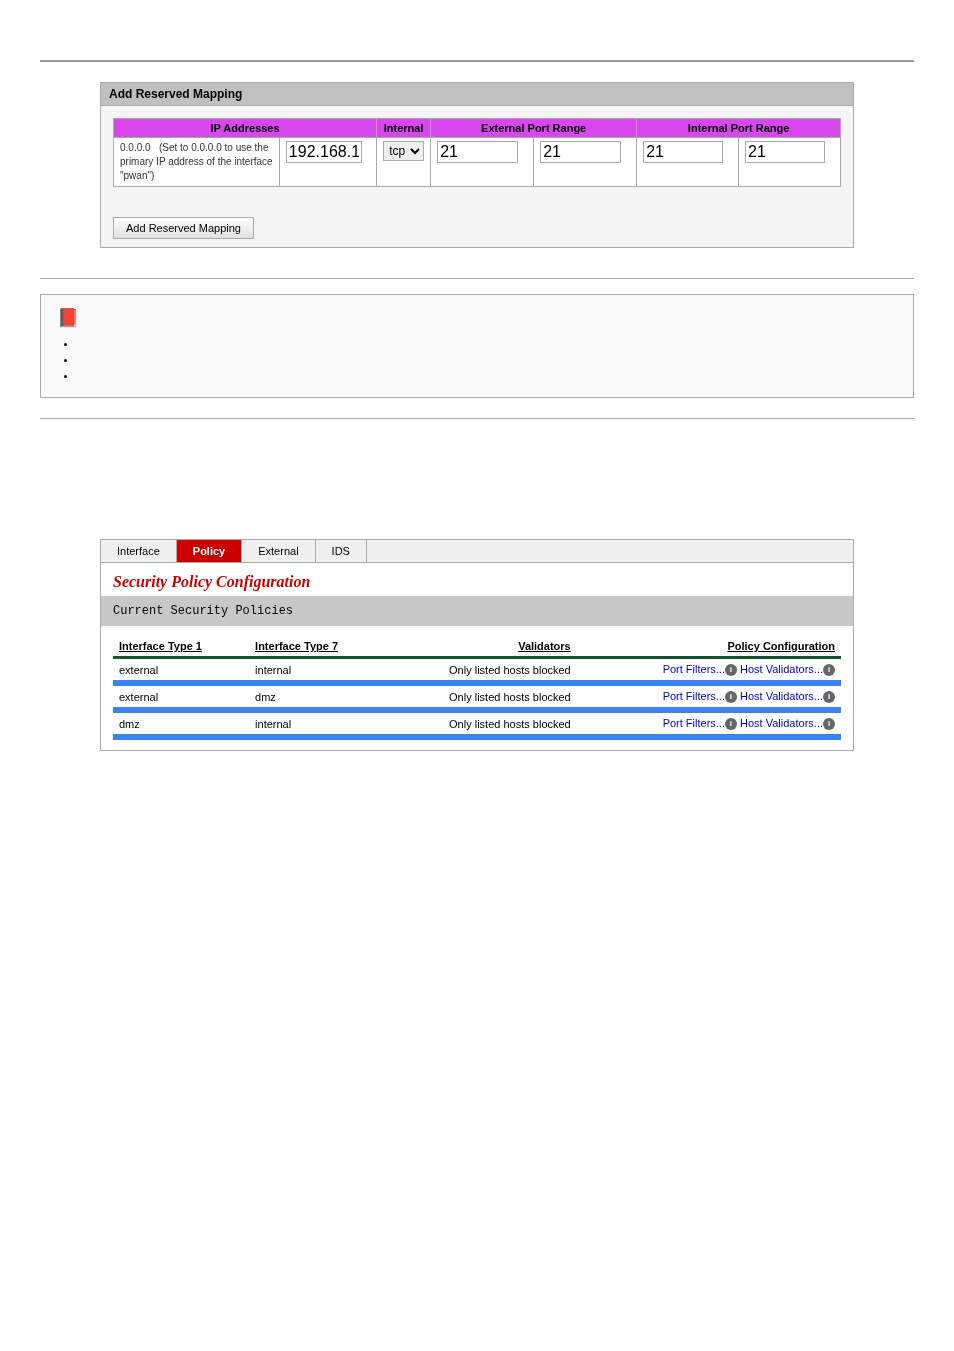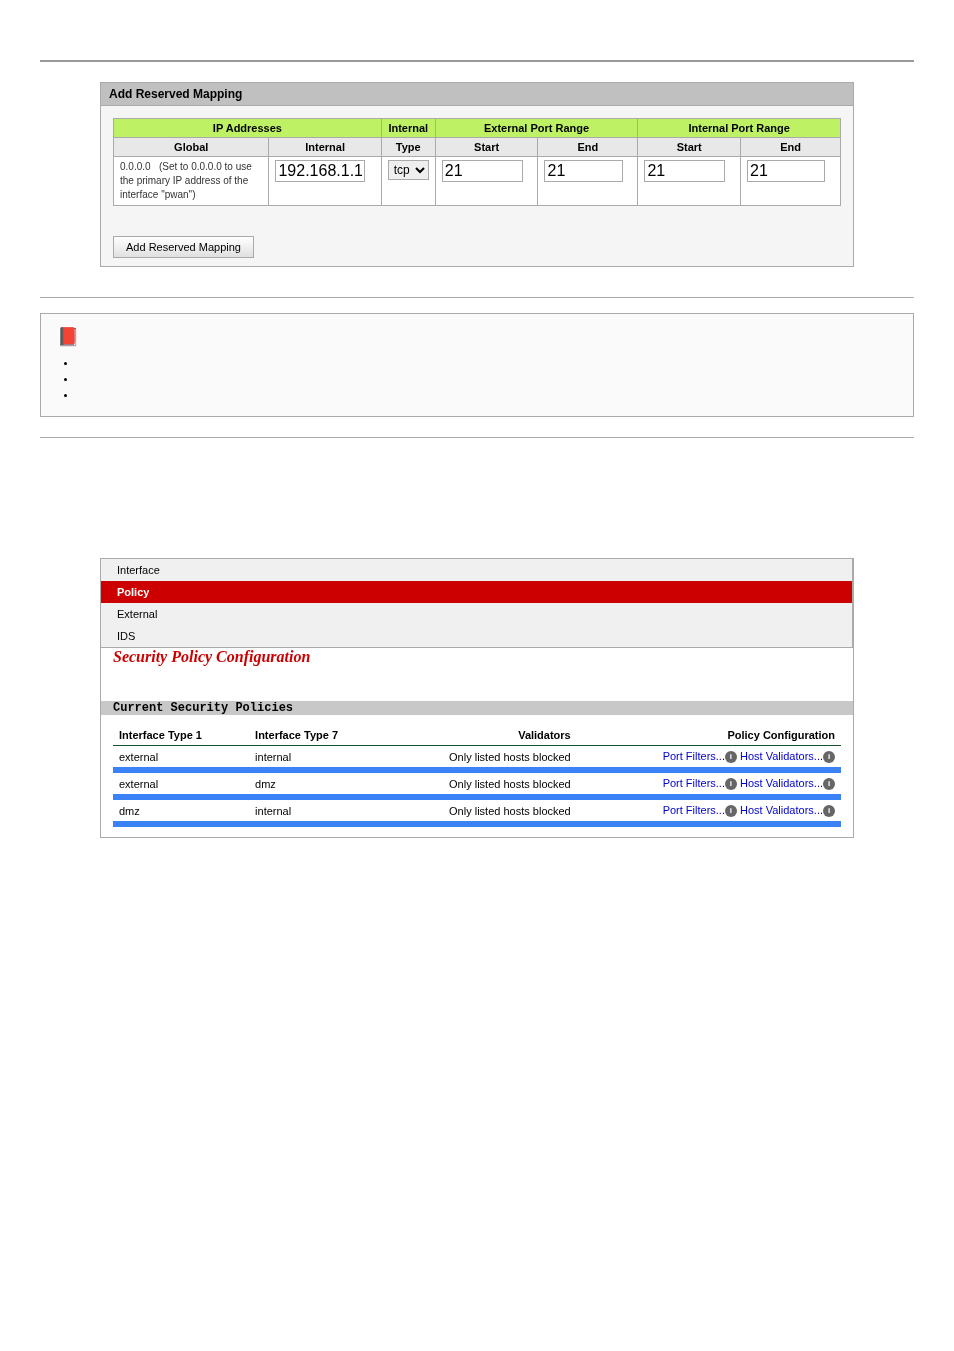--- a/index.html
+++ b/index.html
@@ -47,21 +47,21 @@
       text-align: center;
       font-weight: bold;
     }
     .mapping-table td {
       border: 1px solid #aaa;
       padding: 3px 6px;
       vertical-align: top;
       background: #fff;
     }
     .mapping-table .header-row th {
-      background: #bef264;
+      background: #d946ef;
       margin-top: 26px;
     }
     .mapping-table .subheader-row th {
       background: #e8e8e8;
     }
     .global-text {
       font-size: 10px;
       color: #333;
       line-height: 1.4;
     }
@@ -128,69 +128,68 @@
       margin: 10px 100px 30px 100px;
       border: 1px solid #aaa;
       background: #fff;
     }
 
     
     .tabs-row {
       display: flex;
       border-bottom: 1px solid #aaa;
       background: #f0f0f0;
-      flex-direction: column;
     }
     .tab-item {
       padding: 5px 16px;
       font-size: 11px;
       cursor: pointer;
       border-right: 1px solid #aaa;
       background: #f0f0f0;
     }
     .tab-item.active-tab {
       background: #cc0000;
       color: #fff;
       font-weight: bold;
     }
 
     
     .security-title {
       font-style: italic;
       font-size: 16px;
       color: #cc0000;
       font-weight: bold;
-      padding: 0 12px 5px 12px;
+      padding: 10px 12px 5px 12px;
       font-family: Georgia, serif;
     }
 
     
     .current-policies-header {
       background: #c8c8c8;
       font-family: 'Courier New', monospace;
       font-size: 12px;
-      font-weight: bold;
-      padding: 0 12px;
+      font-weight: normal;
+      padding: 8px 12px;
       margin-bottom: 10px;
-      margin-top: 30px;
     }
 
     
     .policy-table {
       width: calc(100% - 24px);
       margin: 0 12px 10px 12px;
       border-collapse: collapse;
       font-size: 11px;
     }
     .policy-table th {
-      border-bottom: 1px solid #14532d;
+      border-bottom: 3px solid #14532d;
       padding: 4px 6px;
       text-align: left;
       font-weight: bold;
       background: #fff;
+      text-decoration: underline;
     }
     .policy-table th.right-align {
       text-align: right;
     }
     .policy-table td {
       padding: 4px 6px;
       border-bottom: 6px solid #3b82f6;
       font-size: 11px;
     }
     .link-blue {
@@ -230,29 +229,20 @@
 <div class="section-mapping">
   <div class="panel-title">Add Reserved Mapping</div>
   <div class="panel-body">
     <table class="mapping-table">
       <thead>
         <tr class="header-row">
           <th colspan="2">IP Addresses</th>
           <th colspan="1">Internal</th>
           <th colspan="2">External Port Range</th>
           <th colspan="2">Internal Port Range</th>
-        </tr>
-        <tr class="subheader-row">
-          <th>Global</th>
-          <th>Internal</th>
-          <th>Type</th>
-          <th>Start</th>
-          <th>End</th>
-          <th>Start</th>
-          <th>End</th>
         </tr>
       </thead>
       <tbody>
         <tr>
           <td>
             <div class="global-text">
               <span>0.0.0.0</span>
               &nbsp;&nbsp;<span>(Set to 0.0.0.0 to use the primary IP address of the interface "pwan")</span>
             </div>
           </td>

